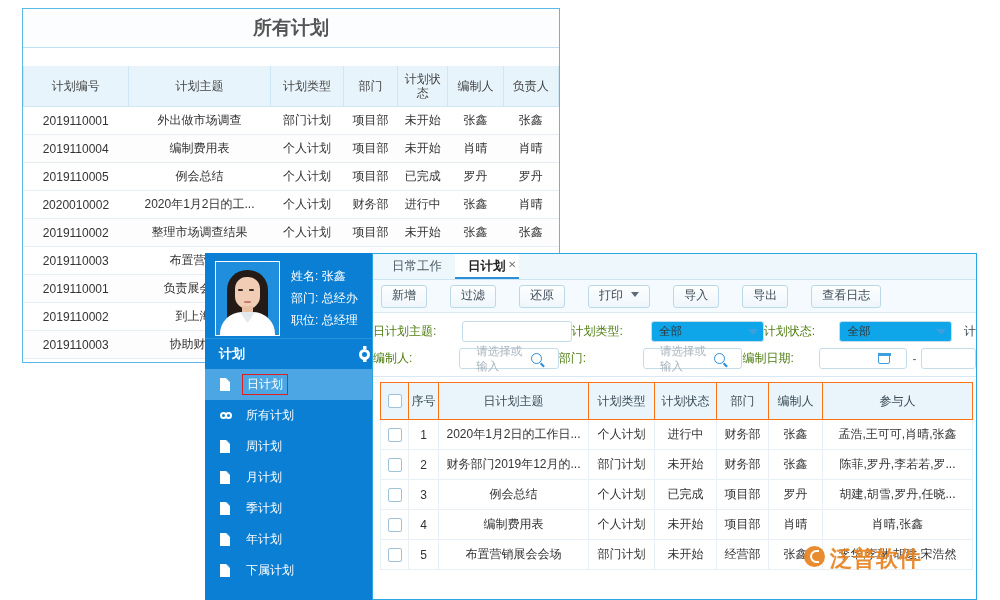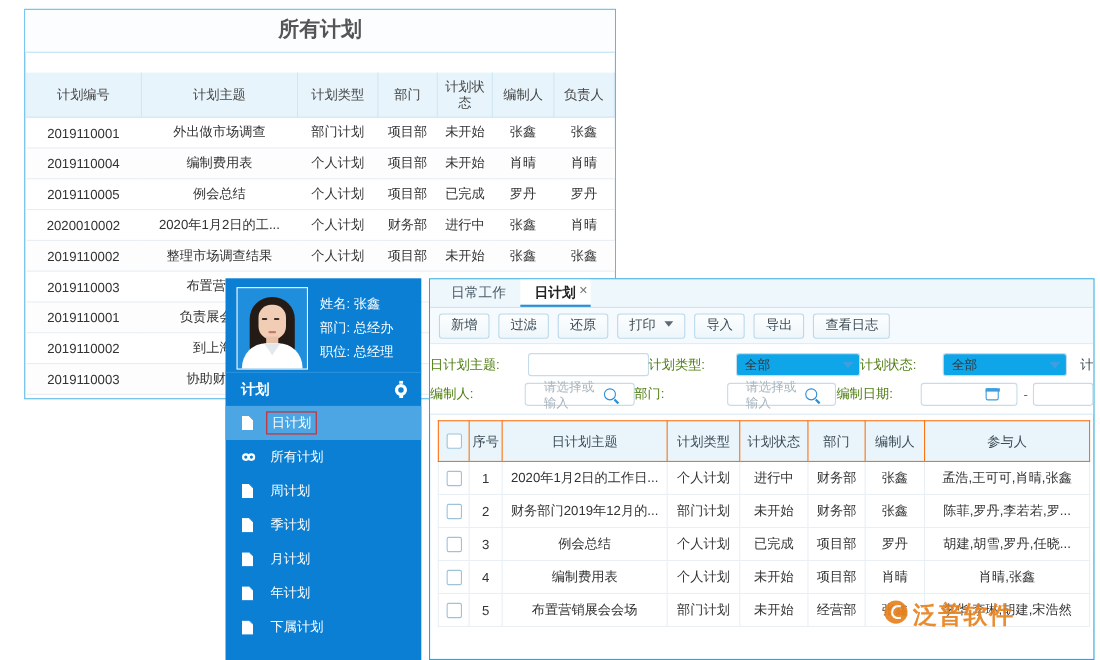--- a/index.html
+++ b/index.html
@@ -114,40 +114,40 @@
   }
   .link-ico::before,.link-ico::after{
     content:"";position:absolute;top:2px;width:7px;height:7px;
     border:2px solid #fff;border-radius:50%;box-sizing:border-box;
   }
   .link-ico::before{left:0;}
   .link-ico::after{left:5px;}
 
   
   #mainpanel{
-    position:absolute;left:390px;top:253px;width:605px;height:347px;
+    position:absolute;left:372px;top:253px;width:605px;height:347px;
     background:#ffffff;border:1px solid #2aa7e0;box-sizing:border-box;overflow:hidden;
   }
   #tabbar{
     height:26px;background:#eef7fc;display:flex;align-items:flex-end;
     border-bottom:1px solid #cde4f2;padding-left:6px;box-sizing:border-box;
   }
   .tab{
     height:25px;line-height:25px;padding:0 13px;font-size:12.5px;color:#4a5a66;
     position:relative;cursor:pointer;
   }
   .tab.active{
     background:#ffffff;font-weight:bold;color:#222;
     border-bottom:2px solid #2a8fd8;box-sizing:border-box;
   }
   .tab .xclose{
     position:absolute;right:2px;top:-2px;font-size:10px;color:#777;
   }
   #toolbar{
-    height:33px;display:flex;align-items:center;gap:8px;padding:0 8px;
+    height:33px;display:flex;align-items:center;gap:23px;padding:0 8px;
     background:#f4fafd;border-bottom:1px solid #dceaf3;box-sizing:border-box;
   }
   .tbtn{
     height:21px;line-height:19px;padding:0 10px;font-size:12px;color:#3c4a55;
     background:linear-gradient(#fdfefe,#eef6fb);
     border:1px solid #bcd9ea;border-radius:3px;cursor:pointer;white-space:nowrap;
   }
   .tbtn .caret{
     display:inline-block;margin-left:5px;border-left:4px solid transparent;
     border-right:4px solid transparent;border-top:5px solid #5a6b77;vertical-align:2px;
@@ -374,27 +374,27 @@
       <div class="sb-item ">
       <span class="sb-icon">
           <span class="doc-ico"></span>
         </span>
       <span class="sb-label">周计划</span>
     </div>
       <div class="sb-item ">
       <span class="sb-icon">
           <span class="doc-ico"></span>
         </span>
+      <span class="sb-label">月计划</span>
+    </div>
+      <div class="sb-item ">
+      <span class="sb-icon">
+          <span class="doc-ico"></span>
+        </span>
       <span class="sb-label">季计划</span>
-    </div>
-      <div class="sb-item ">
-      <span class="sb-icon">
-          <span class="doc-ico"></span>
-        </span>
-      <span class="sb-label">月计划</span>
     </div>
       <div class="sb-item ">
       <span class="sb-icon">
           <span class="doc-ico"></span>
         </span>
       <span class="sb-label">年计划</span>
     </div>
       <div class="sb-item ">
       <span class="sb-icon">
           <span class="doc-ico"></span>

